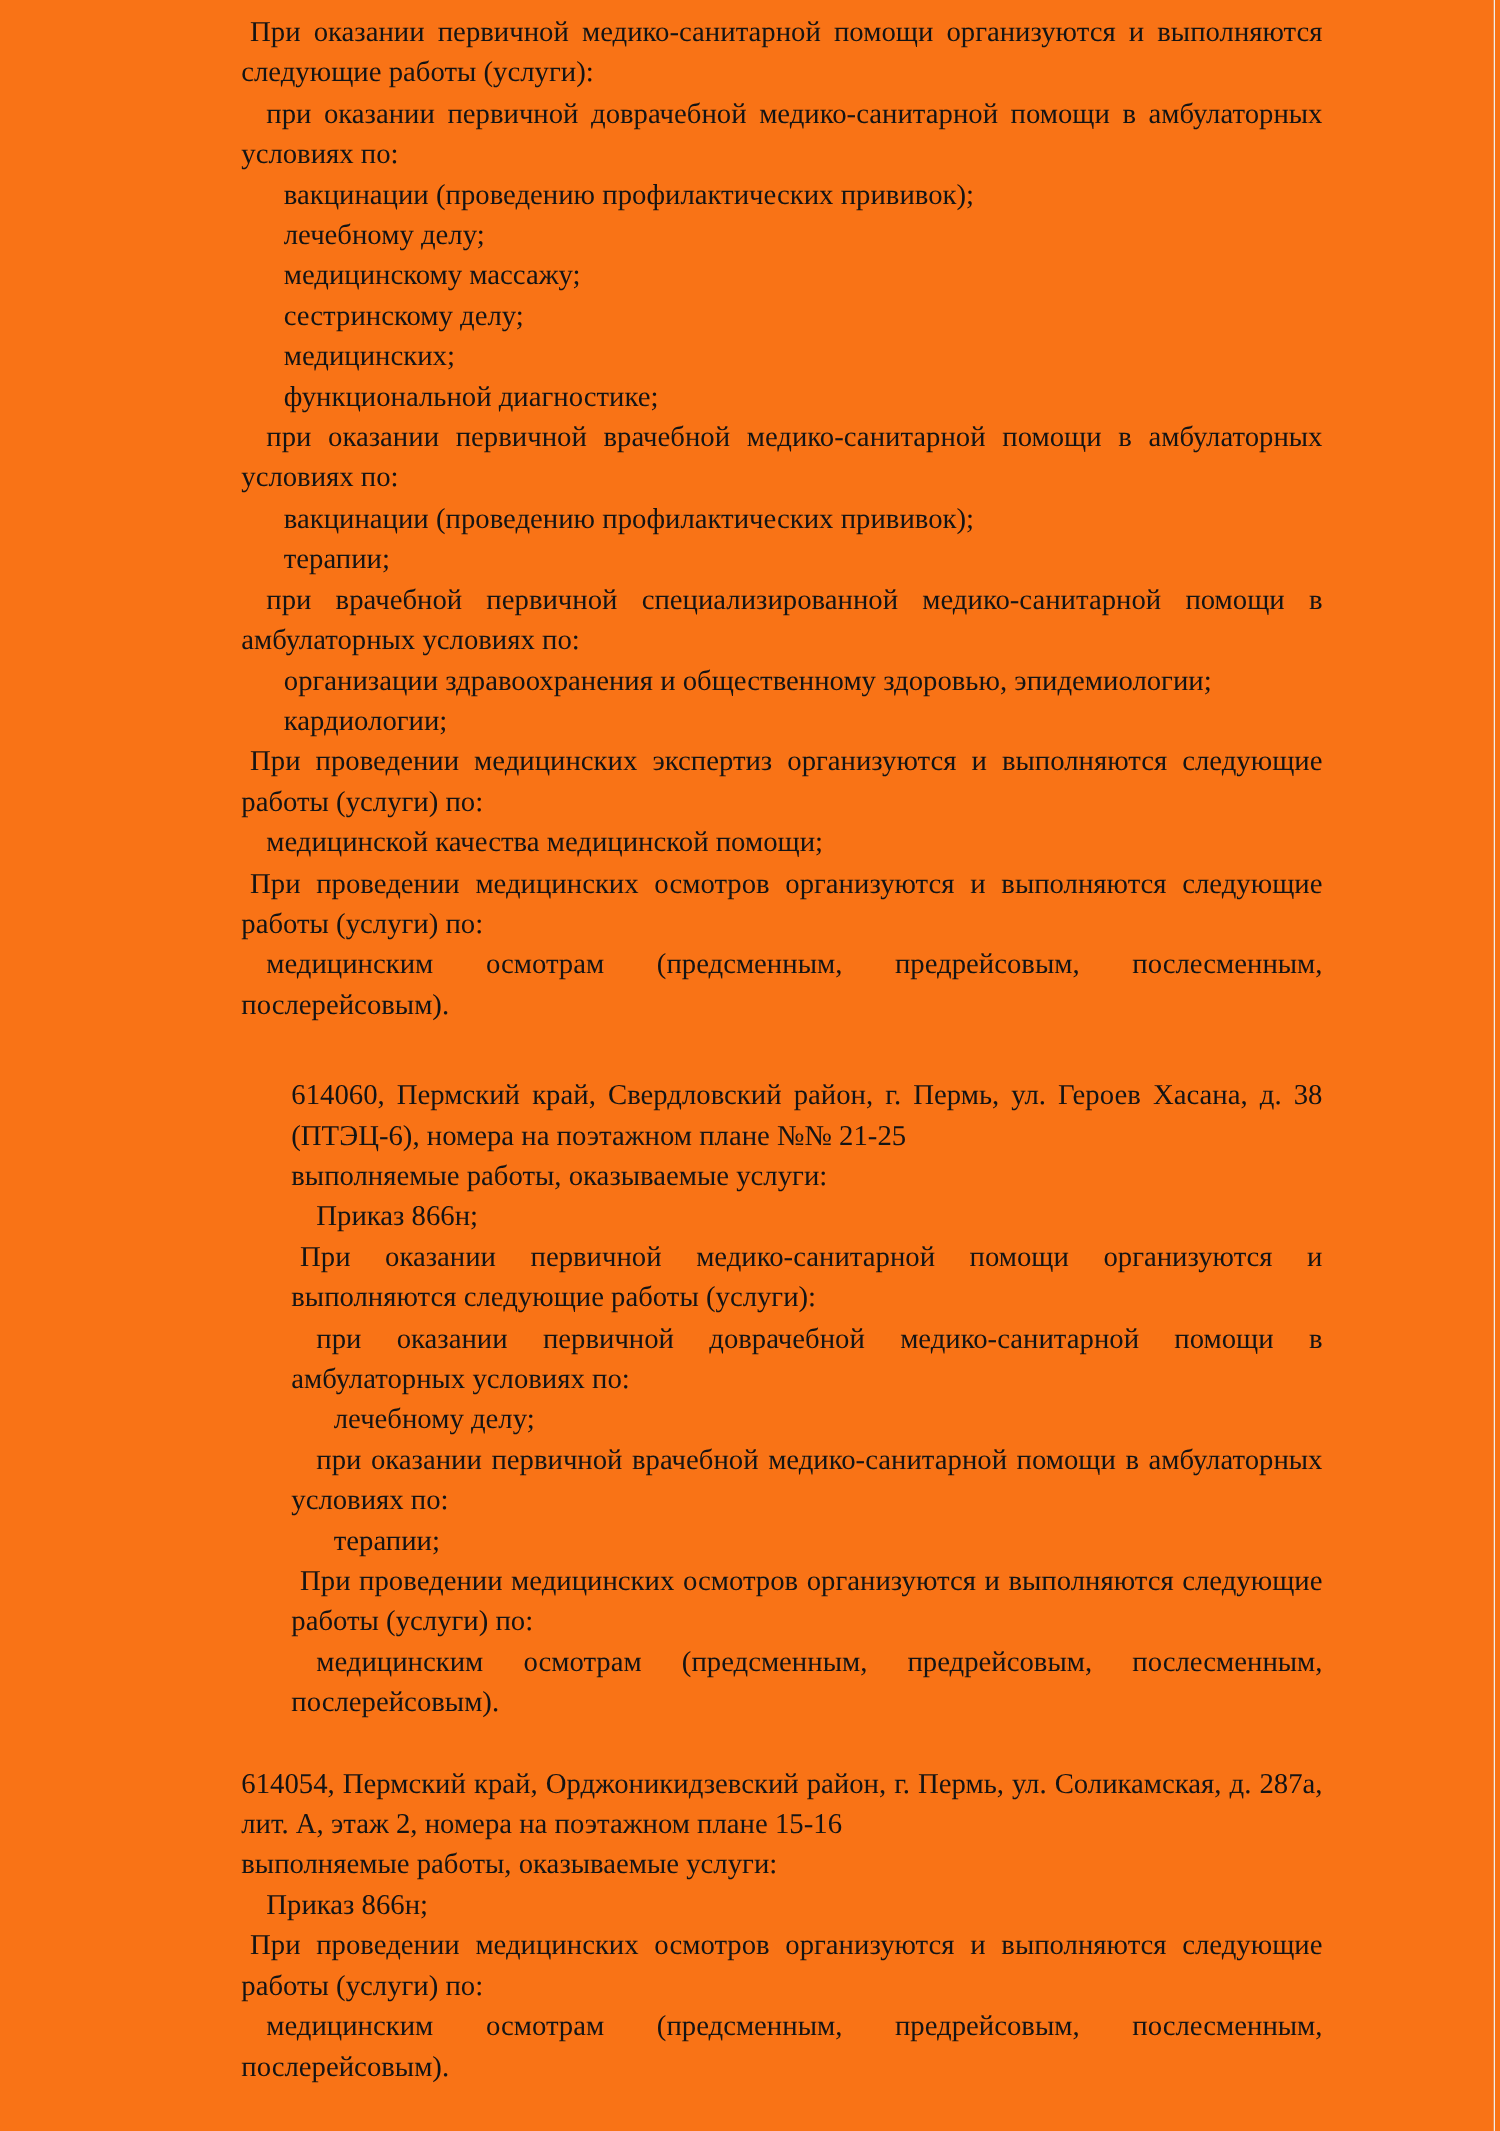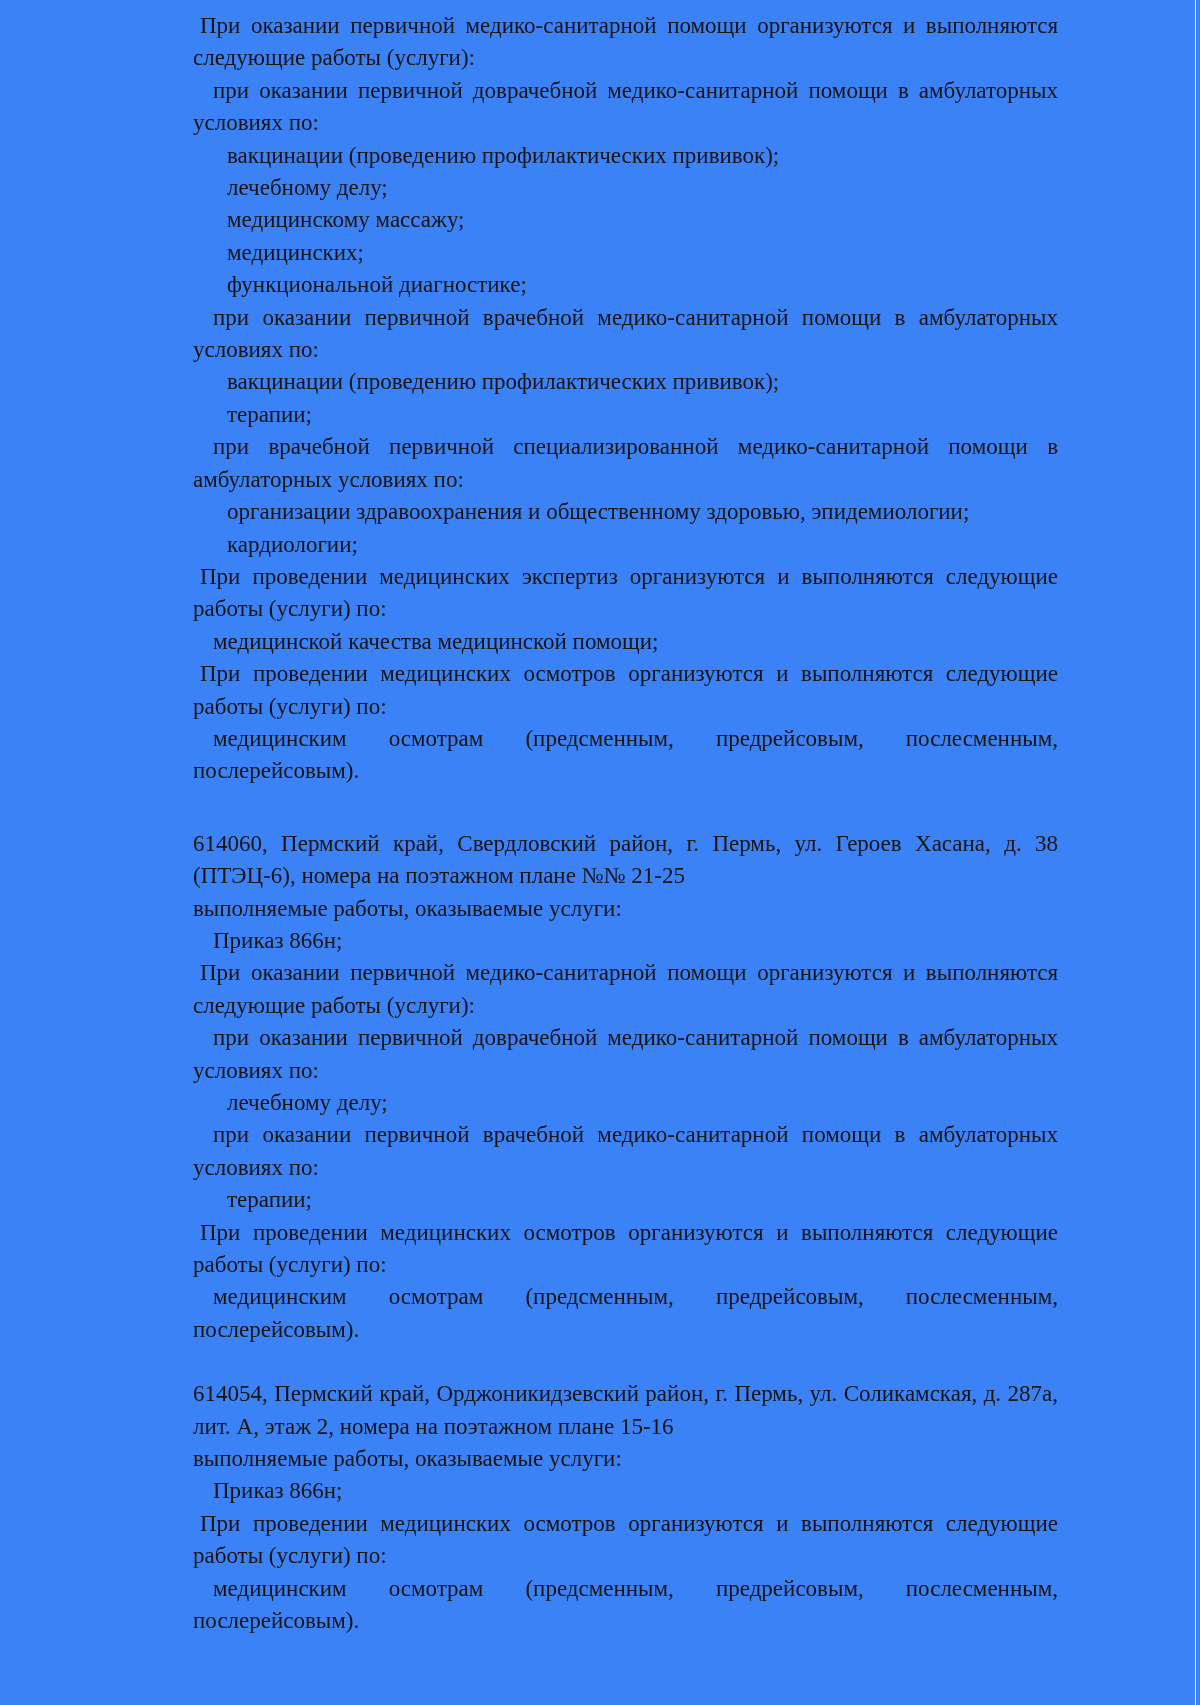--- a/index.html
+++ b/index.html
@@ -11,39 +11,39 @@
     height: 1705px;
     background: #ffffff;
     font-family: "Liberation Serif", serif;
     color: #141414;
     overflow: hidden;
   }
   .page {
     position: relative;
     width: 1200px;
     height: 1705px;
-    background: #3b82f6;
+    background: #f97316;
   }
   
   .edge-line {
     position: absolute;
     top: 0;
     right: 4px;
     width: 1px;
     height: 100%;
     background: #ededed;
   }
   .textblock {
     position: absolute;
     left: 193px;
     top: 10px;
     width: 865px;
   }
   .section { }
-  .section.gap-large { margin-top: 40px; }
+  .section.gap-large { margin-top: 40px; margin-left: 40px; }
   .section.gap-medium { margin-top: 32px; }
   p.para {
     margin: 0;
     padding: 0;
     font-size: 23px;
     line-height: 32.4px;
     text-align: justify;
     letter-spacing: 0;
   }
   p.indent-top   { text-indent: 7px;  }
@@ -56,20 +56,21 @@
 
 <div class="page">
   <div class="edge-line"></div>
   <div class="textblock">
       <div class="section">
         <p class="para indent-top">При оказании первичной медико-санитарной помощи организуются и выполняются следующие работы (услуги):</p>
         <p class="para indent-sub">при оказании первичной доврачебной медико-санитарной помощи в амбулаторных условиях по:</p>
         <p class="para indent-item">вакцинации (проведению профилактических прививок);</p>
         <p class="para indent-item">лечебному делу;</p>
         <p class="para indent-item">медицинскому массажу;</p>
+        <p class="para indent-item">сестринскому делу;</p>
         <p class="para indent-item">медицинских;</p>
         <p class="para indent-item">функциональной диагностике;</p>
         <p class="para indent-sub">при оказании первичной врачебной медико-санитарной помощи в амбулаторных условиях по:</p>
         <p class="para indent-item">вакцинации (проведению профилактических прививок);</p>
         <p class="para indent-item">терапии;</p>
         <p class="para indent-sub">при врачебной первичной специализированной медико-санитарной помощи в амбулаторных условиях по:</p>
         <p class="para indent-item">организации здравоохранения и общественному здоровью, эпидемиологии;</p>
         <p class="para indent-item">кардиологии;</p>
         <p class="para indent-top">При проведении медицинских экспертиз организуются и выполняются следующие работы (услуги) по:</p>
         <p class="para indent-sub">медицинской качества медицинской помощи;</p>

